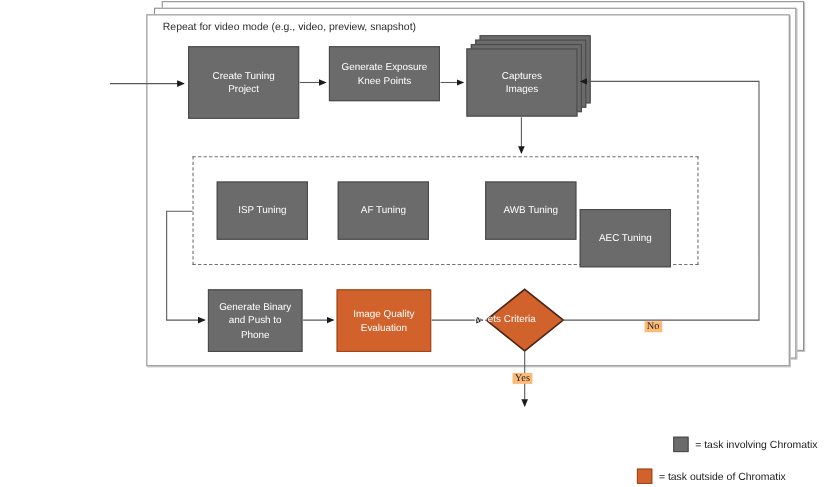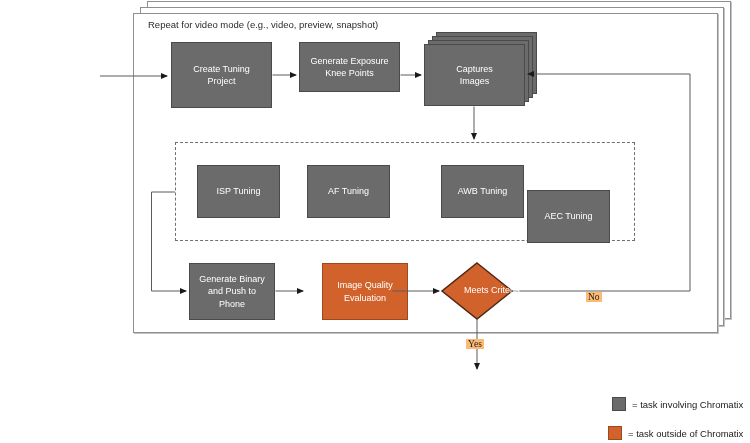--- a/index.html
+++ b/index.html
@@ -80,37 +80,37 @@
   <div class="node gray" style="left:417px;top:165px;width:83px;height:53px;margin-left:24px;">
     <span>AWB Tuning</span>
   </div>
   <div class="node gray" style="left:527px;top:165px;width:83px;height:53px;margin-top:25px;">
     <span>AEC Tuning</span>
   </div>
 
   <div class="node gray" style="left:189px;top:263px;width:86px;height:57px;padding:0 5px;">
     <span>Generate Binary and Push to Phone</span>
   </div>
-  <div class="node orange" style="left:306px;top:263px;width:86px;height:57px;padding:0 5px;margin-left:16px;">
+  <div class="node orange" style="left:306px;top:263px;width:86px;height:57px;padding:0 5px;">
     <span>Image Quality Evaluation</span>
   </div>
 
-  <div class="diamond-label" style="left:461px;top:278px;width:62px;height:26px;">
+  <div class="diamond-label" style="left:428px;top:278px;width:62px;height:26px;">
     <span>Meets Criteria</span>
   </div>
 
 
   <div class="edge-label" style="left:586px;top:292px;">No</div>
   <div class="edge-label" style="left:466px;top:339px;">Yes</div>
 
   <div class="legend-row" style="left:612px;top:397px;">
     <span class="swatch gray"></span>
     <span>= task involving Chromatix</span>
   </div>
-  <div class="legend-row" style="left:608px;top:426px;">
+  <div class="legend-row" style="left:579px;top:426px;">
     <span class="swatch orange"></span>
     <span>= task outside of Chromatix</span>
   </div>
 
   <svg id="overlay" width="750" height="443" viewBox="0 0 750 443">
     <defs>
       <marker id="arrow" markerWidth="8" markerHeight="8" refX="6" refY="3" orient="auto" markerUnits="userSpaceOnUse">
         <path d="M0,0 L7,3 L0,6 Z" fill="#1a1a1a"></path>
       </marker>
     </defs>

